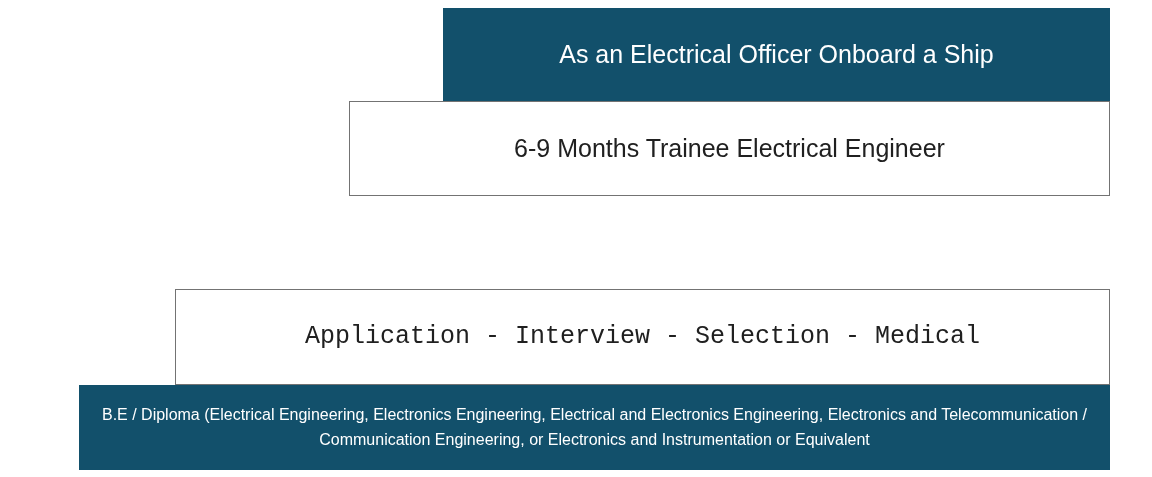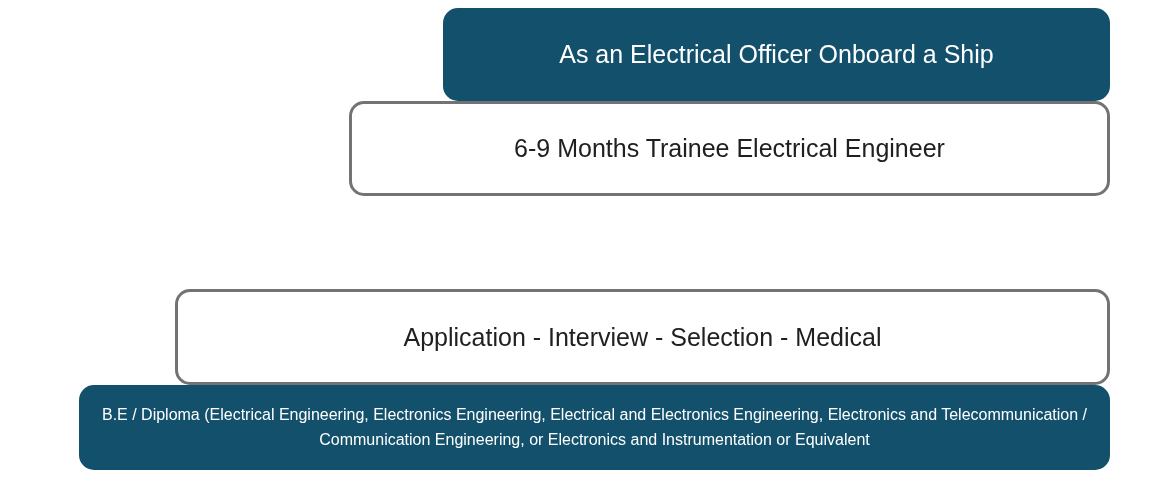--- a/index.html
+++ b/index.html
@@ -19,30 +19,29 @@
     height: 477px;
   }
   .step {
     position: absolute;
     box-sizing: border-box;
     display: flex;
     align-items: center;
     justify-content: center;
     text-align: center;
     line-height: 1.3;
-    border-radius: 15px;
   }
   .step-dark {
     background: #12506b;
     color: #ffffff;
   }
   .step-light {
     background: #ffffff;
     color: #202020;
-    border: 3px solid #737373;
+    border: 1px solid #737373;
   }
   .step-text {
     display: block;
     padding: 0 14px;
     white-space: pre-line;
   }
 
   
   #step-5 {
     left: 443px;
@@ -67,20 +66,21 @@
     height: 93px;
     font-size: 25px;
   }
   
   #step-2 {
     left: 175px;
     top: 289px;
     width: 935px;
     height: 96px;
     font-size: 25px;
+    font-family: Liberation Mono, monospace;
   }
   
   #step-1 {
     left: 79px;
     top: 385px;
     width: 1031px;
     height: 85px;
     font-size: 16px;
   }
   #step-1 .step-text {

